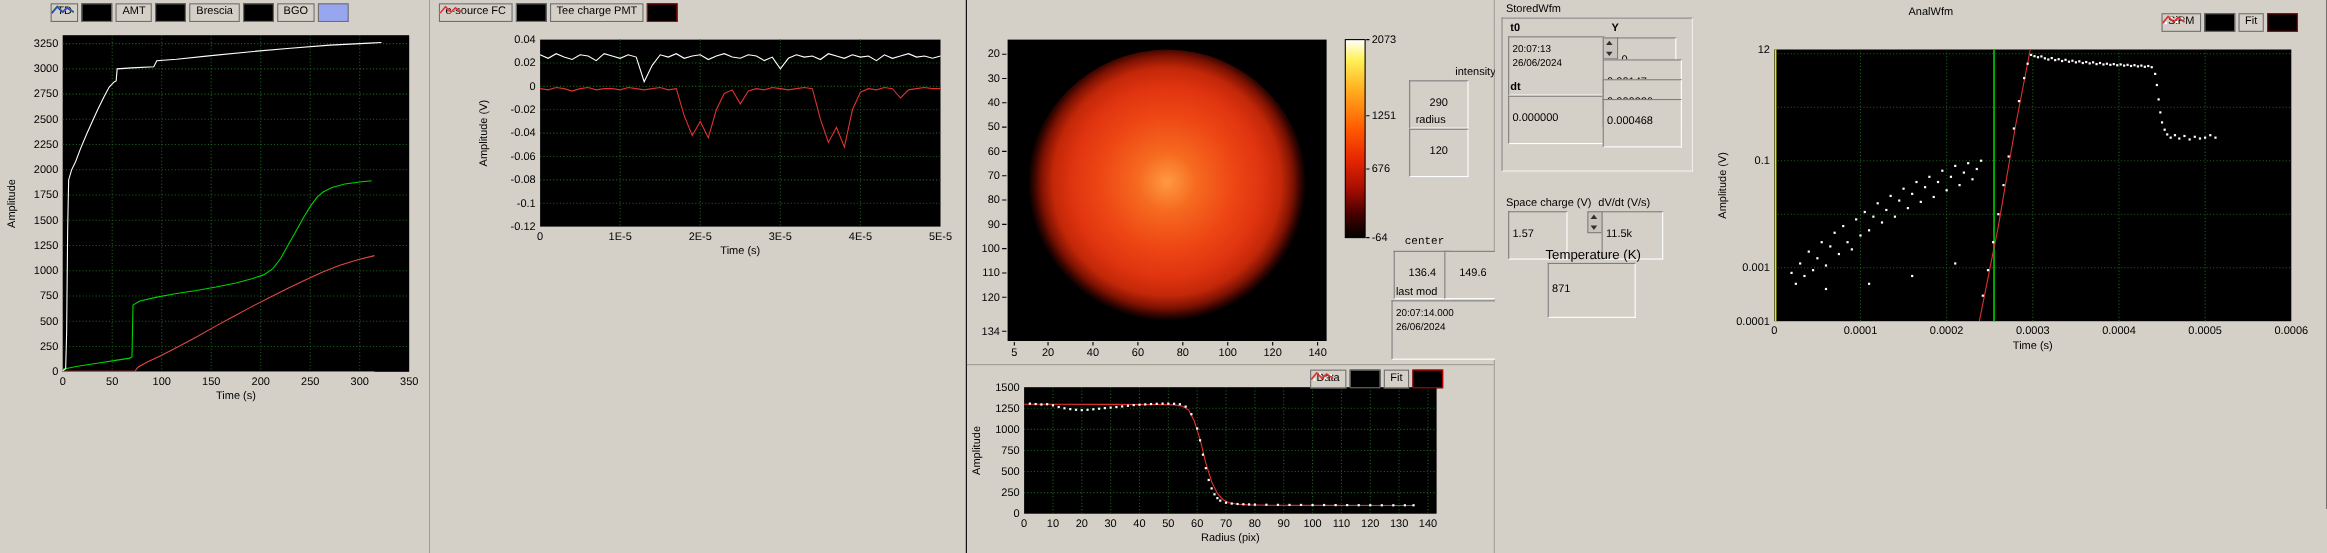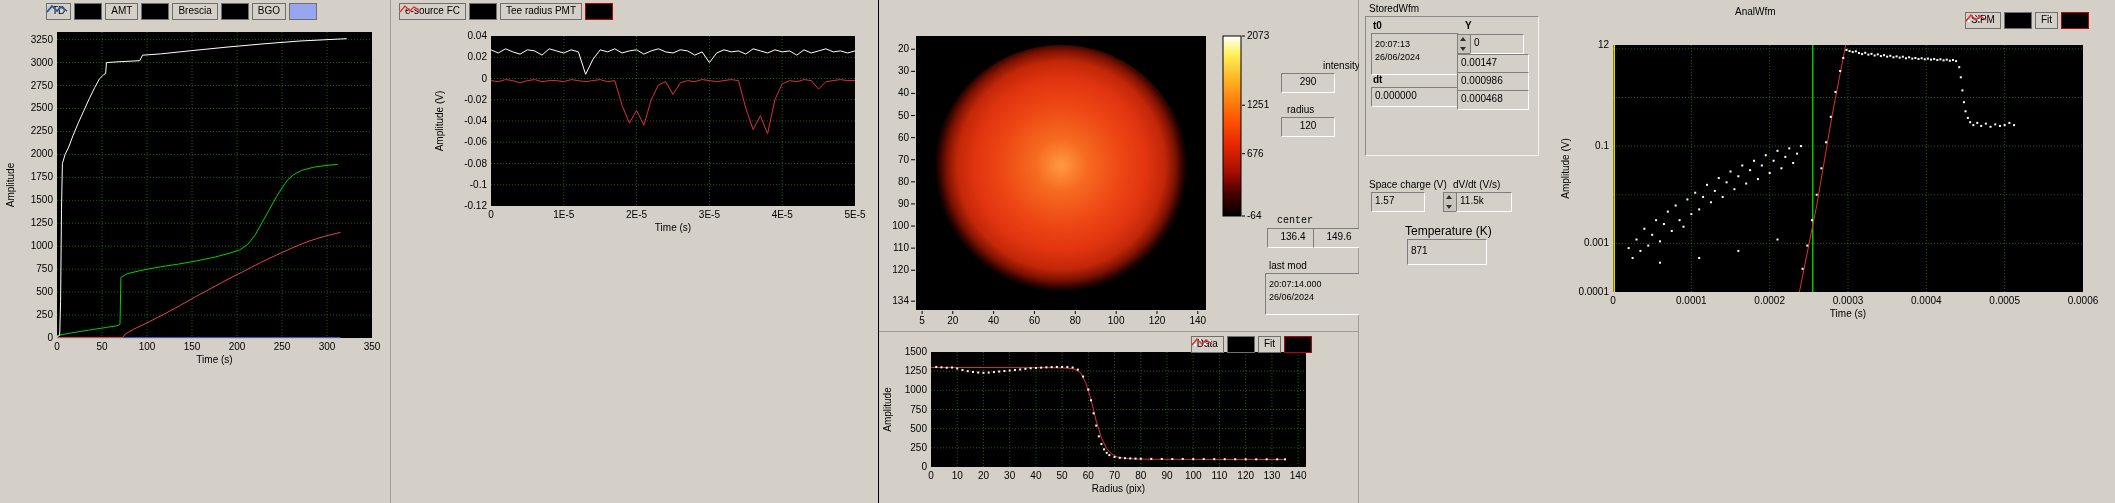--- a/index.html
+++ b/index.html
@@ -11,21 +11,21 @@
   #panel-image{left:879px;width:479px;border-right:1px solid #a09c92;}
   #panel-right{left:1359px;width:756px;}
   #profile-area{position:absolute;left:0;top:331px;width:479px;height:172px;border-top:1px solid #a09c92;}
   svg{position:absolute;left:0;top:0;}
   svg text{font-family:"Liberation Sans",sans-serif;font-size:10px;fill:#000;}
   .lbl{position:absolute;font-size:10px;white-space:nowrap;}
   .b{font-weight:bold;}
   .big{font-size:12px;}
   .vbox{position:absolute;height:18px;line-height:16px;background:#d4d0c8;
         border:1px solid;border-color:#7e7e7e #ffffff #ffffff #7e7e7e;
-        padding:0 3px;font-size:10px;overflow:hidden;}
+        padding:12px 3px;font-size:10px;overflow:hidden;}
   .vbox.two{height:36px;line-height:13px;padding-top:4px;font-size:9px;}
   .vbox span{display:block;}
   .cluster{position:absolute;border:1px solid;border-color:#8a8a8a #f2f1ec #f2f1ec #8a8a8a;}
   .legend{position:absolute;display:flex;gap:3px;z-index:5;}
   .lg-label{border:1px solid #6f6f6f;background:#d4d0c8;font-size:10px;height:15px;line-height:13px;padding:0 5px;white-space:nowrap;}
   .lg-icon{width:26px;height:15px;background:#000;border:1px solid #6f6f6f;display:flex;align-items:center;justify-content:center;}
   .spinner{position:absolute;width:12px;height:18px;border:1px solid #7e7e7e;background:#c8c4bc;display:flex;flex-direction:column;}
   .sp{flex:1;position:relative;}
   .sp.up::after{content:"";position:absolute;left:2px;top:2px;border-left:3px solid transparent;border-right:3px solid transparent;border-bottom:4px solid #303030;}
   .sp.dn::after{content:"";position:absolute;left:2px;top:3px;border-left:3px solid transparent;border-right:3px solid transparent;border-top:4px solid #303030;}
@@ -115,21 +115,21 @@
   </div>
 
   <div class="panel" id="panel-pmt">
     <div class="legend" id="lg-pmt" style="left:8px;top:3px;">
         <div class="lg-label">e-source FC</div>
         <div class="lg-icon">
           <svg width="22" height="13">
             <polyline points="1,9 6,3 11,8 15,4 21,8" fill="none" stroke="#ffffff" stroke-width="1.5"></polyline>
           </svg>
         </div>
-        <div class="lg-label">Tee radius PMT</div>
+        <div class="lg-label">Tee charge PMT</div>
         <div class="lg-icon" style="border-color: rgb(192, 0, 0);">
           <svg width="22" height="13">
             <polyline points="1,9 6,3 11,8 15,4 21,8" fill="none" stroke="#e03030" stroke-width="1.5"></polyline>
           </svg>
         </div>
       </div>
     <svg id="svg-pmt" width="487" height="250" style="top:0;">
         <rect x="100" y="36" width="364" height="170" fill="#000"></rect>
         <line x1="172.8" x2="172.8" y1="36" y2="206" stroke="#1c5f1c" stroke-dasharray="1,2"></line>
         <line x1="245.6" x2="245.6" y1="36" y2="206" stroke="#1c5f1c" stroke-dasharray="1,2"></line>

